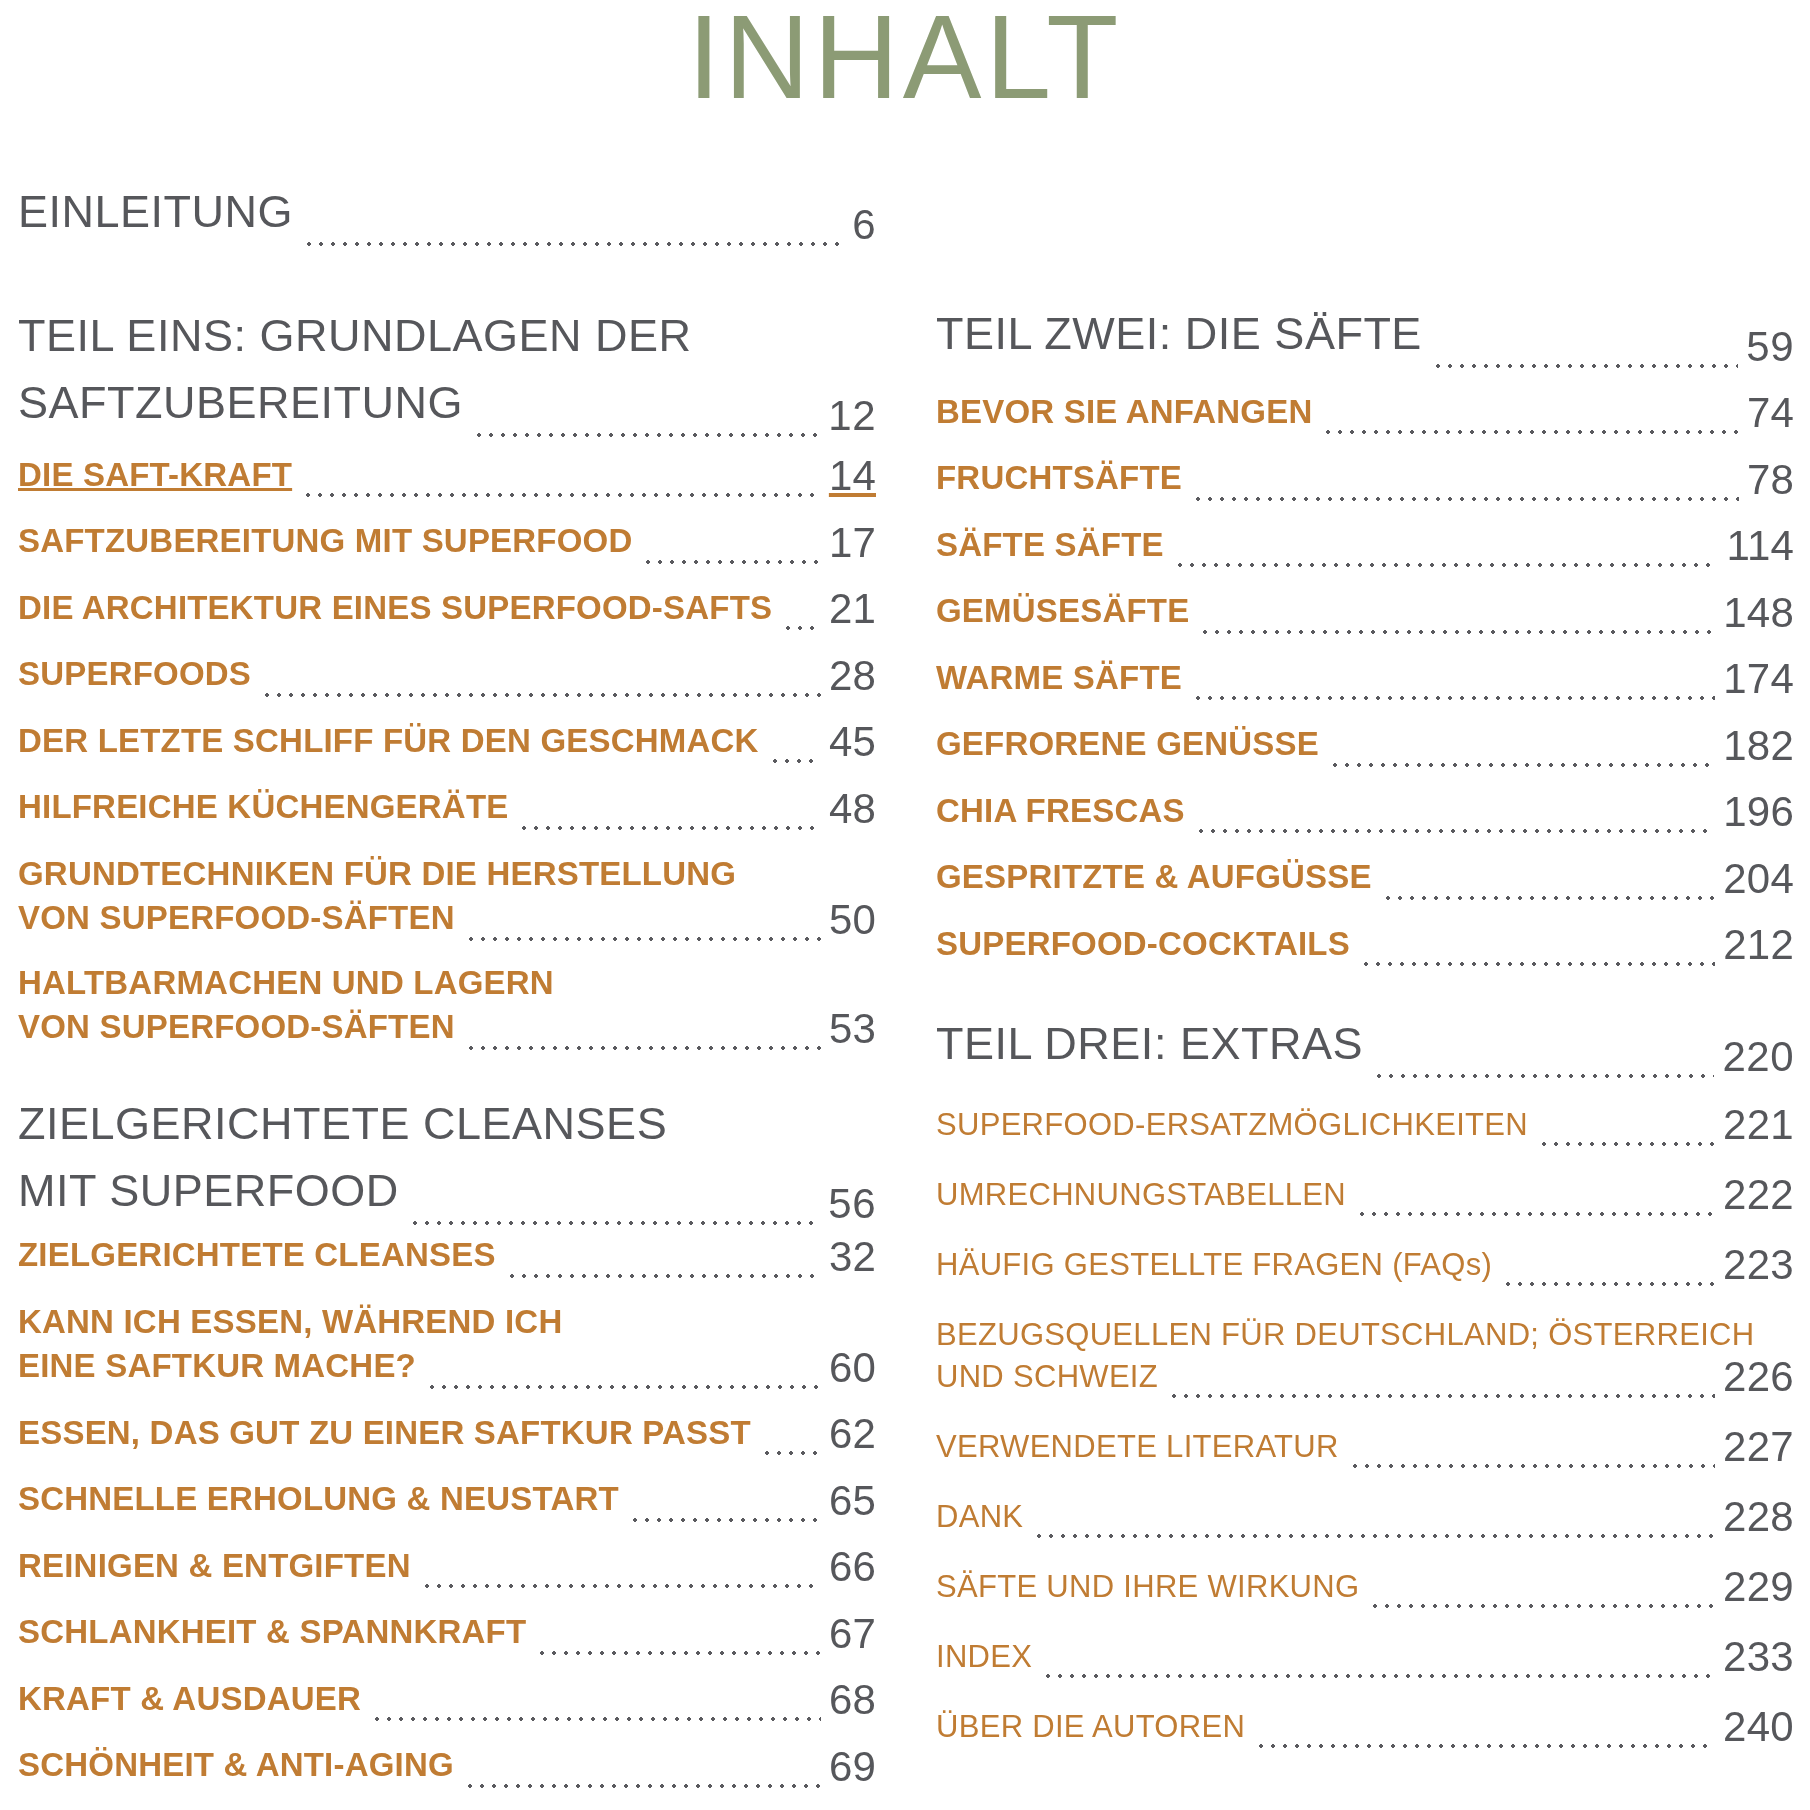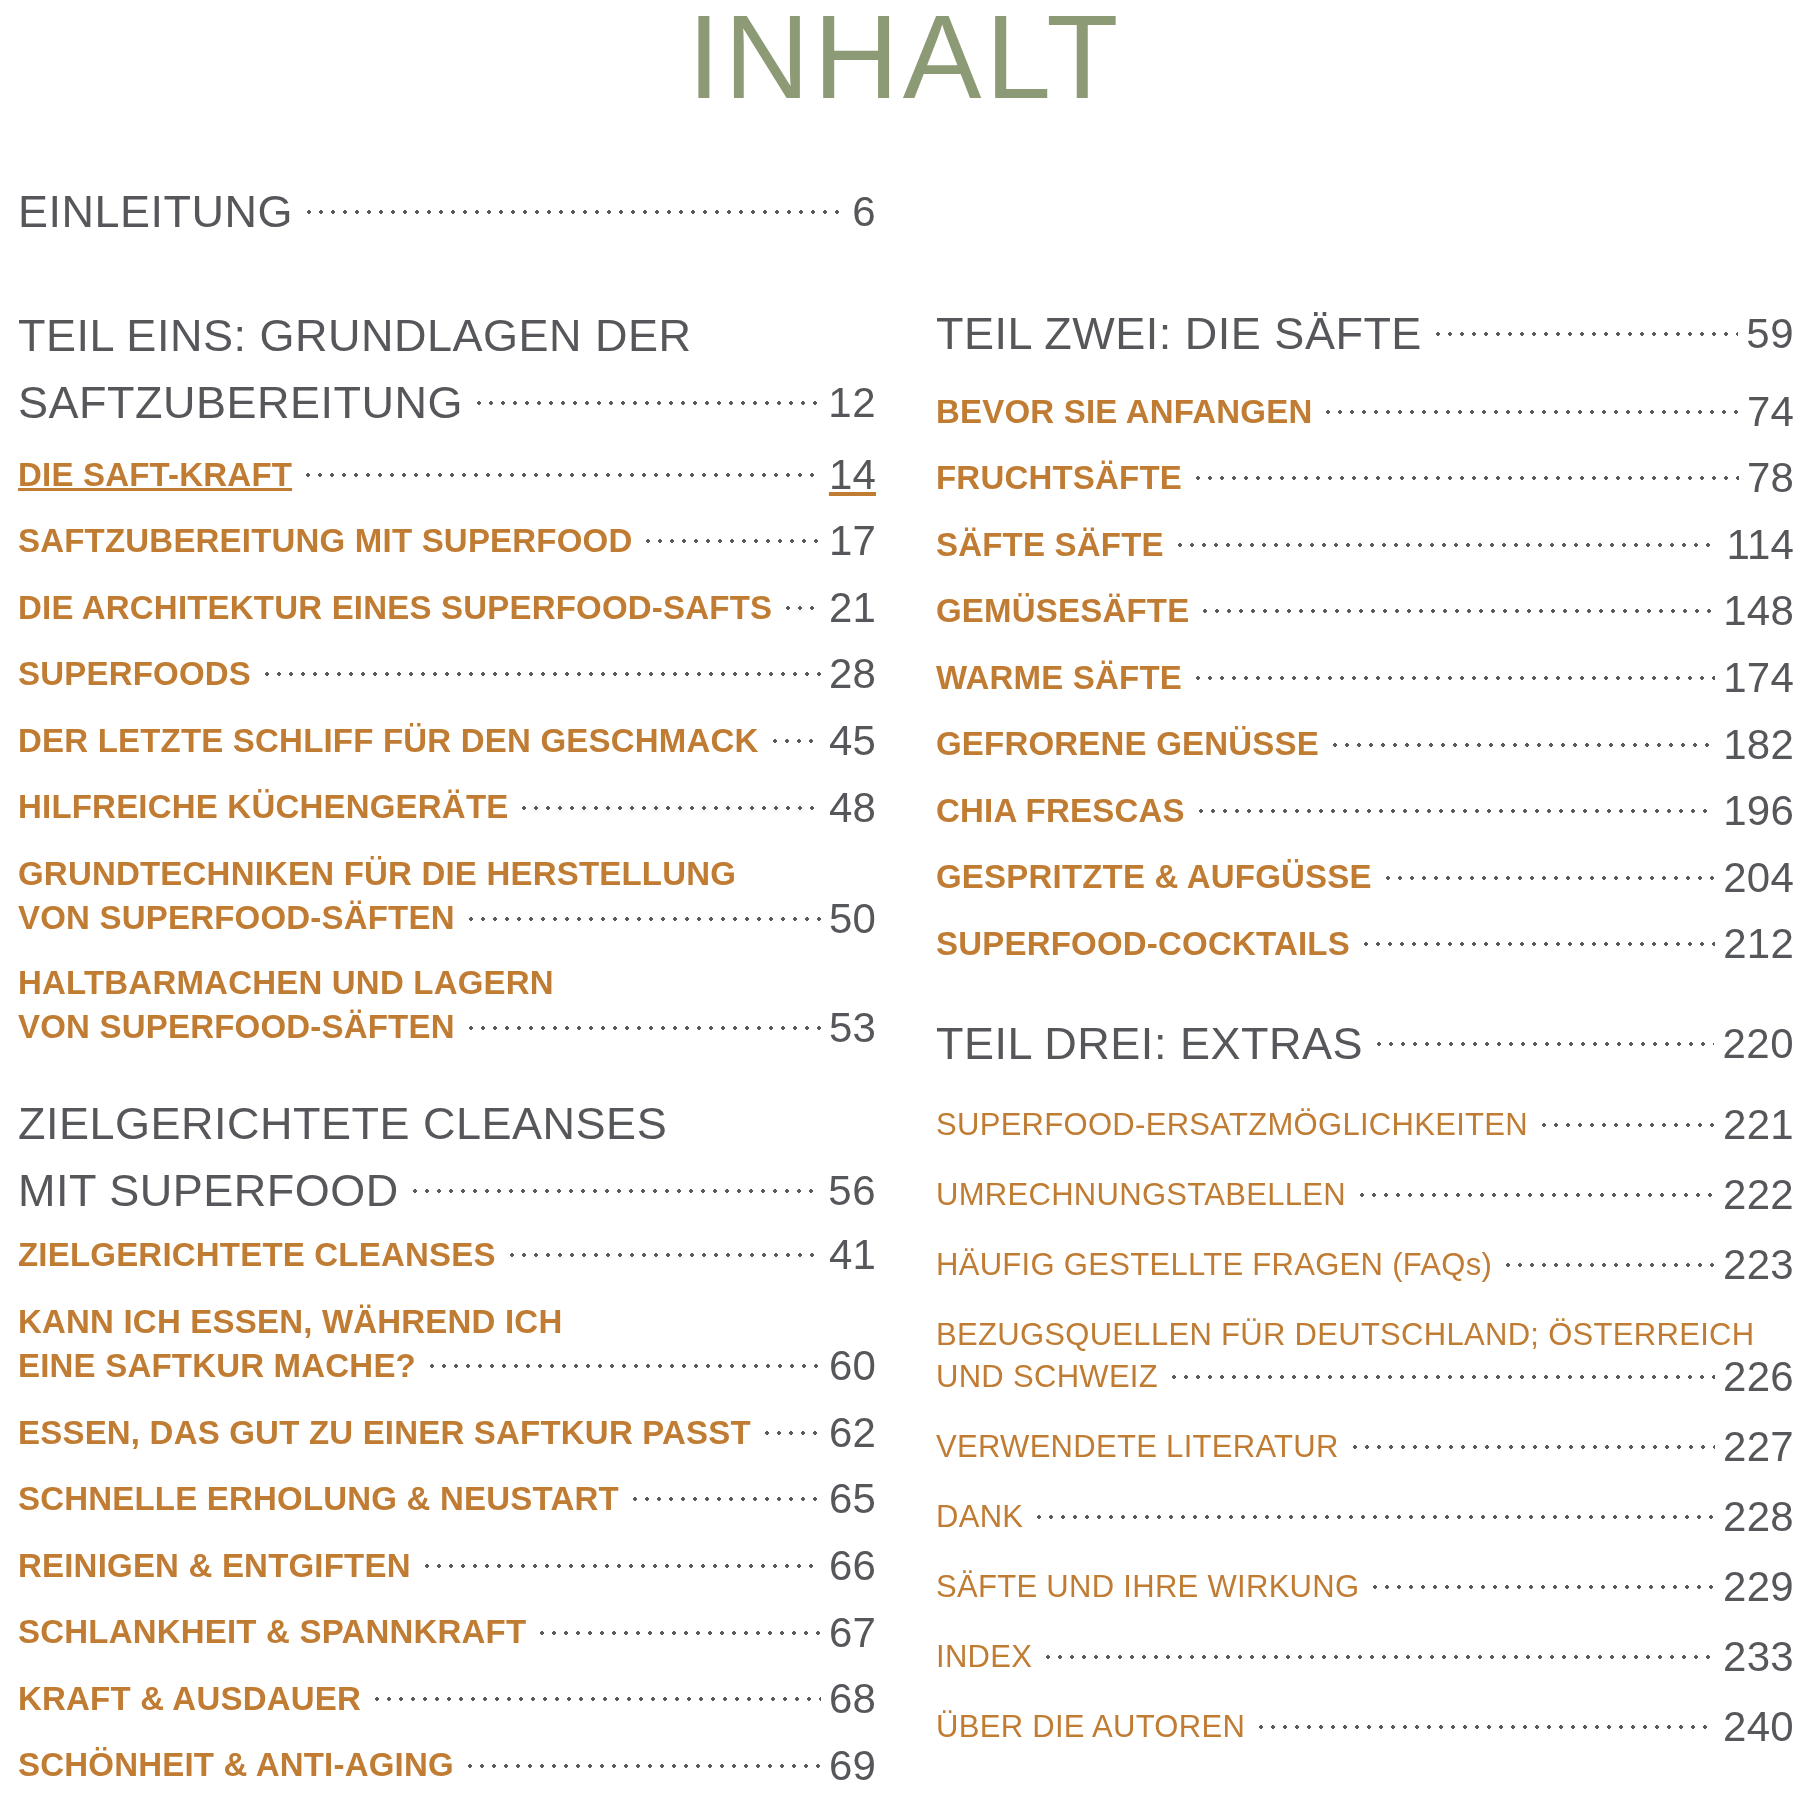--- a/index.html
+++ b/index.html
@@ -26,21 +26,21 @@
   .columns{
     display:flex;
     padding:0 16px 0 18px;
     box-sizing:border-box;
   }
   .col{flex:1 1 0;min-width:0;}
   .col-left{padding-top:56px;margin-right:30px;}
   .col-right{padding-top:178px;margin-left:30px;}
 
   .entry{margin-top:22px;}
-  .entry .row{display:flex;align-items:center;}
+  .entry .row{display:flex;align-items:flex-end;}
   .entry .label,.entry .label-line{white-space:nowrap;}
 
   .h1{color:var(--gray);font-size:45px;line-height:1.5;font-weight:400;letter-spacing:0.5px;}
   .item{color:var(--orange);font-size:33px;line-height:1.35;font-weight:700;letter-spacing:0.2px;}
   .item.light{font-size:31px;font-weight:400;letter-spacing:0.3px;}
 
   .leader{
     flex:1 1 auto;min-width:24px;height:4px;
     margin:0 8px 0 10px;
     background-image:radial-gradient(circle, var(--dot) 1.7px, rgba(0,0,0,0) 2px);
@@ -162,21 +162,21 @@
           <span class="label">MIT SUPERFOOD</span>
           <span class="leader"></span>
           <span class="page-num">56</span>
         </div>
       </div>
 
       <div class="entry item mt-8">
         <div class="row">
           <span class="label">ZIELGERICHTETE CLEANSES</span>
           <span class="leader"></span>
-          <span class="page-num">41</span>
+          <span class="page-num">32</span>
         </div>
       </div>
 
       <div class="entry item">
         <div class="label-line">KANN ICH ESSEN, WÄHREND ICH</div>
         <div class="row">
           <span class="label">EINE SAFTKUR MACHE?</span>
           <span class="leader"></span>
           <span class="page-num">60</span>
         </div>

